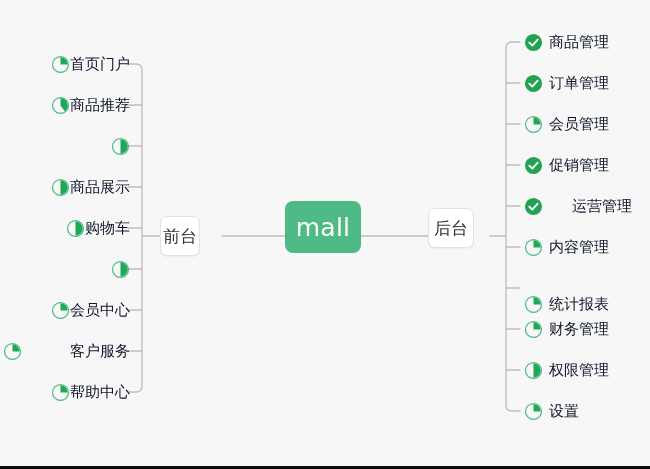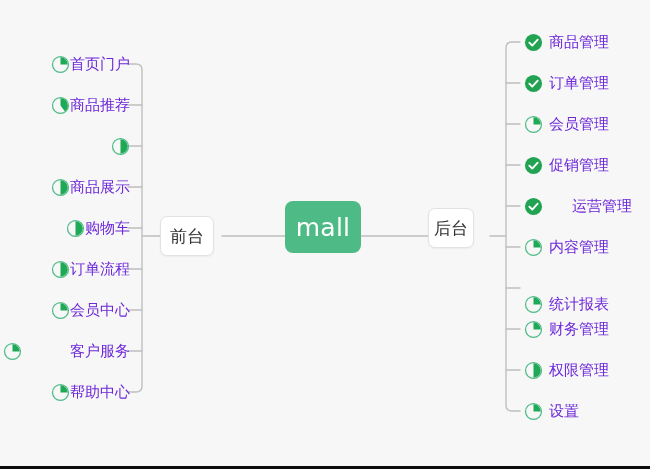--- a/index.html
+++ b/index.html
@@ -70,39 +70,39 @@
     background: #ffffff;
     border: 1px solid #e2e2e2;
     border-radius: 7px;
     color: #333333;
     font-size: 17px;
     box-shadow: 0 1px 2px rgba(0,0,0,.05);
   }
   #branch-front {
     left: 160px;
     top: 216px;
-    width: 54px;
+    width: 40px;
     height: 40px;
   }
   #branch-back {
     left: 428px;
     top: 208px;
     width: 46px;
     height: 40px;
   }
 
   
   .leaf {
     position: absolute;
     display: flex;
     align-items: center;
     white-space: nowrap;
     height: 24px;
     font-size: 15px;
-    color: #6d28d9;
+    color: #0f172a;
   }
   .leaf.left {
     right: 520px;          
     flex-direction: row;
     justify-content: flex-end;
   }
   .leaf.right {
     left: 524px;
   }
   .leaf-label {
@@ -181,21 +181,20 @@
           <circle cx="10" cy="10" r="8.4" fill="none" stroke="#4ebb86" stroke-width="1.3"></circle>
           <path d="M 10 10 L 10 2.4000000000000004 A 7.6 7.6 0 0 1 10 17.6 Z" fill="#1fa855"></path>
         </svg>
         <span class="leaf-label">购物车</span>
       </div>
       <div class="leaf left" style="top: 257px;">
         <svg class="status-icon" viewBox="0 0 20 20">
           <circle cx="10" cy="10" r="8.4" fill="none" stroke="#4ebb86" stroke-width="1.3"></circle>
           <path d="M 10 10 L 10 2.4000000000000004 A 7.6 7.6 0 0 1 10 17.6 Z" fill="#1fa855"></path>
         </svg>
-        <span class="leaf-label">订单流程</span>
       </div>
       <div class="leaf left" style="top: 298px;">
         <svg class="status-icon" viewBox="0 0 20 20">
           <circle cx="10" cy="10" r="8.4" fill="none" stroke="#4ebb86" stroke-width="1.3"></circle>
           <path d="M 10 10 L 10 2.4000000000000004 A 7.6 7.6 0 0 1 17.6 10 Z" fill="#1fa855"></path>
         </svg>
         <span class="leaf-label">会员中心</span>
       </div>
       <div class="leaf left" style="top: 339px; gap: 48px;">
         <svg class="status-icon" viewBox="0 0 20 20">

